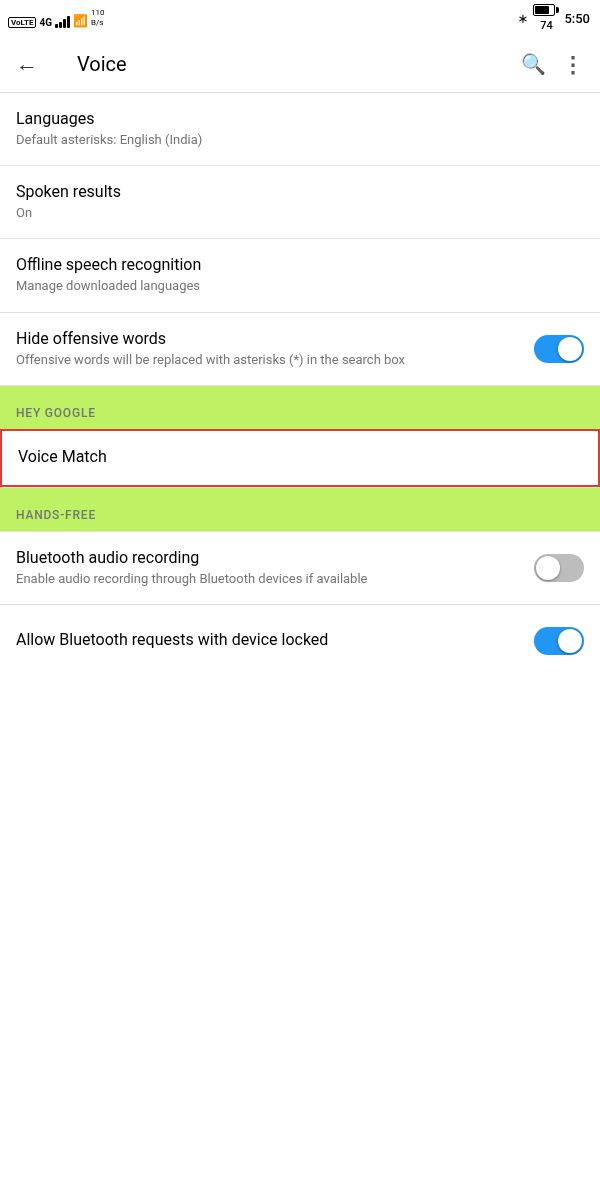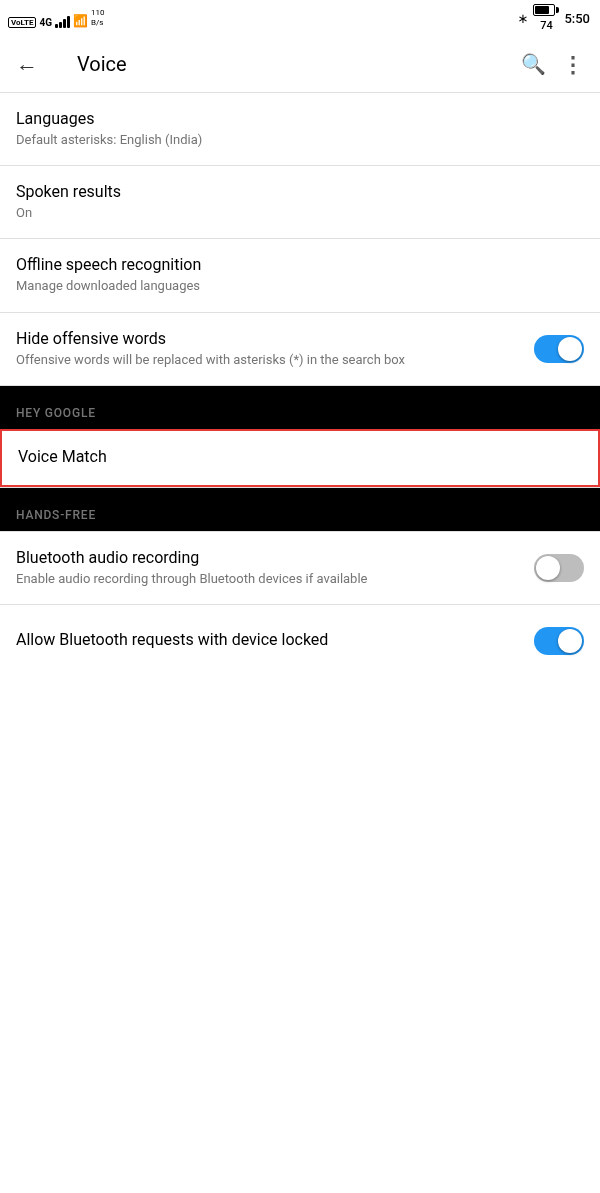--- a/index.html
+++ b/index.html
@@ -213,21 +213,21 @@
     .voice-match-item {
       border: 2px solid #e53935;
       margin: 0;
       padding: 16px 16px;
       cursor: pointer;
       background: #fff;
     }
 
     
     .section-bg {
-      background: #000000;
+      background: #bef264;
     }
   </style>
 </head>
 <body>
 
 <div class="status-bar">
   <div class="status-left">
     <span class="volte-badge">VoLTE</span>
     <span style="font-size:10px;font-weight:bold;">4G</span>
     <div class="signal-bars">

